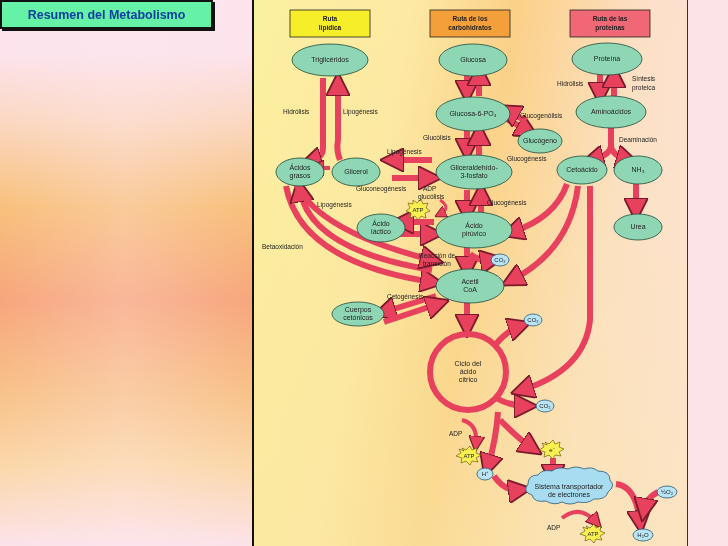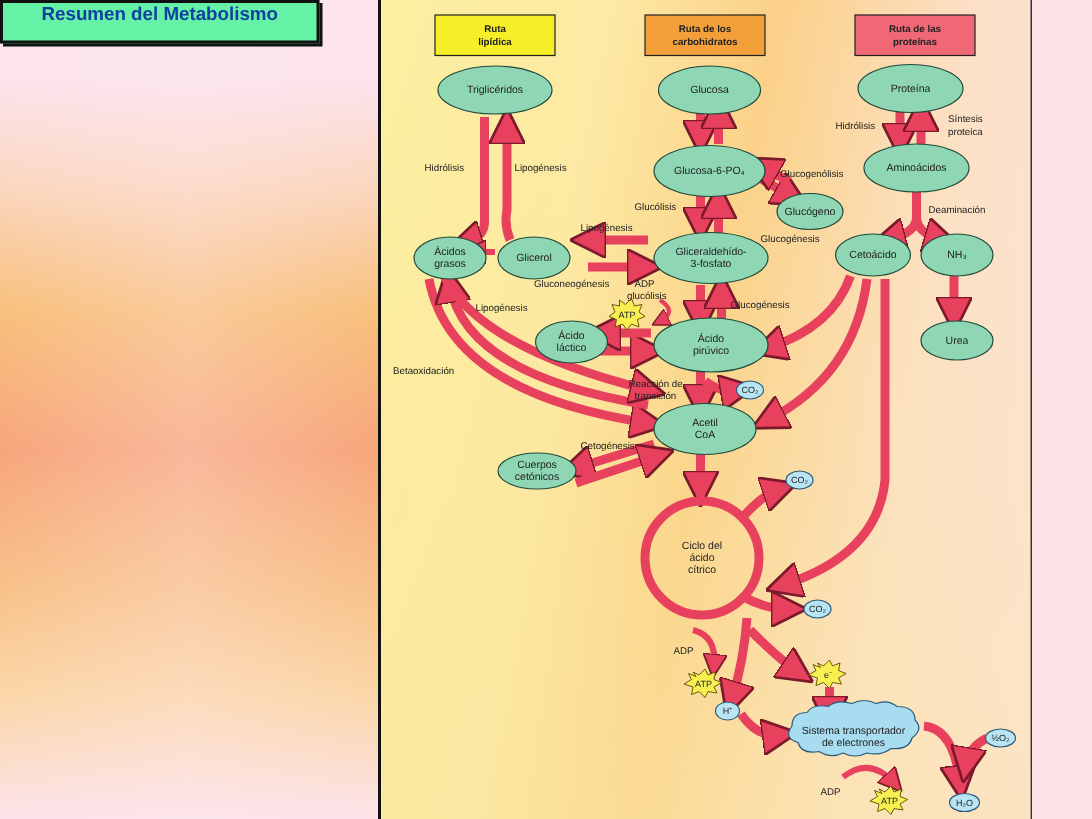--- a/index.html
+++ b/index.html
@@ -17,21 +17,21 @@
     background: linear-gradient(to right, rgba(255,240,245,0.0) 0%, rgba(255,235,245,0.5) 50%, rgba(255,240,245,0) 100%);
     opacity:0.5;
   }
   .side-right {
     position:absolute; left:688px; top:0; width:40px; height:546px;
     background:#fce3e8;
   }
   .title-box {
     position:absolute; left:0; top:0; width:209px; height:25px;
     background:#66f2a6; border:2px solid #111; box-shadow:2px 2px 0 #111;
-    display:flex; justify-content:center;
+    display:flex; align-items:center; justify-content:center;
     color:#1240a0; font-weight:bold; font-size:12.5px;
   }
   .figure {
     position:absolute; left:252px; top:0; width:436px; height:546px;
     border-left:2px solid #111; border-right:1px solid #333;
     box-sizing:border-box;
     background: linear-gradient(100deg, #fbf0a0 0%, #fde9a4 30%, #fbd088 50%, #fce0c8 75%, #fde2e4 100%);
   }
   .figure::after {
     content:""; position:absolute; inset:0;

